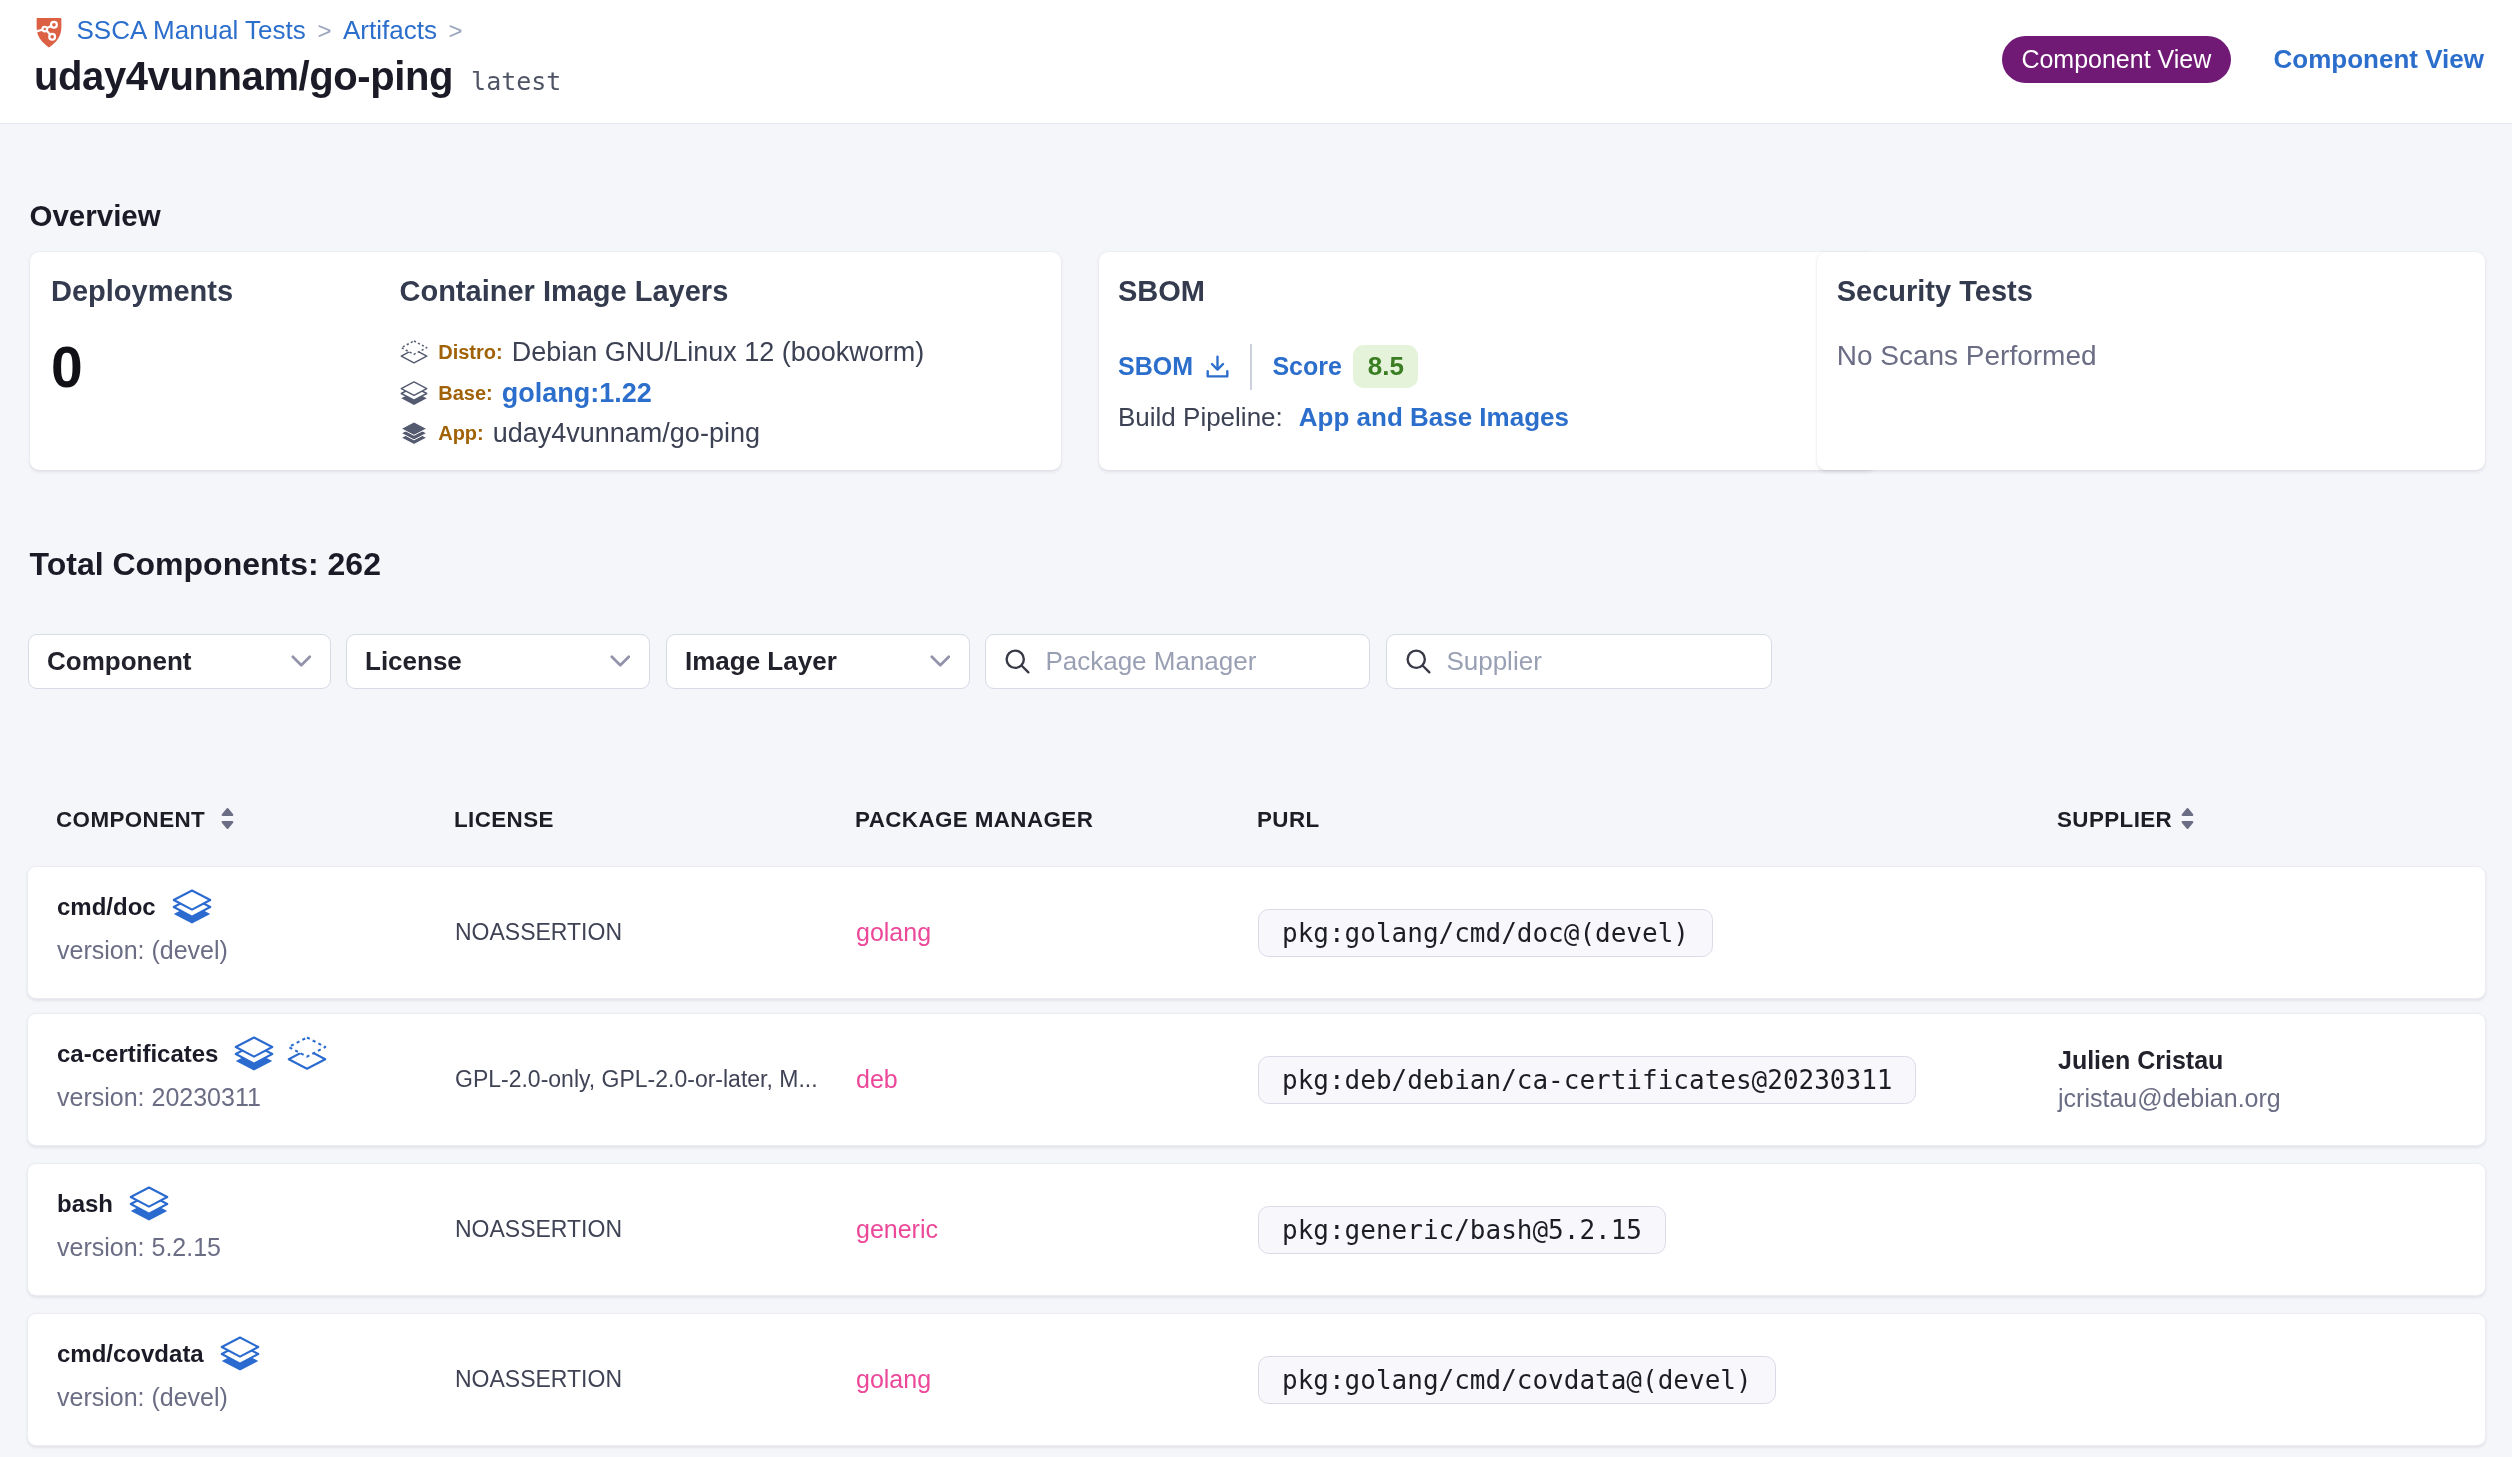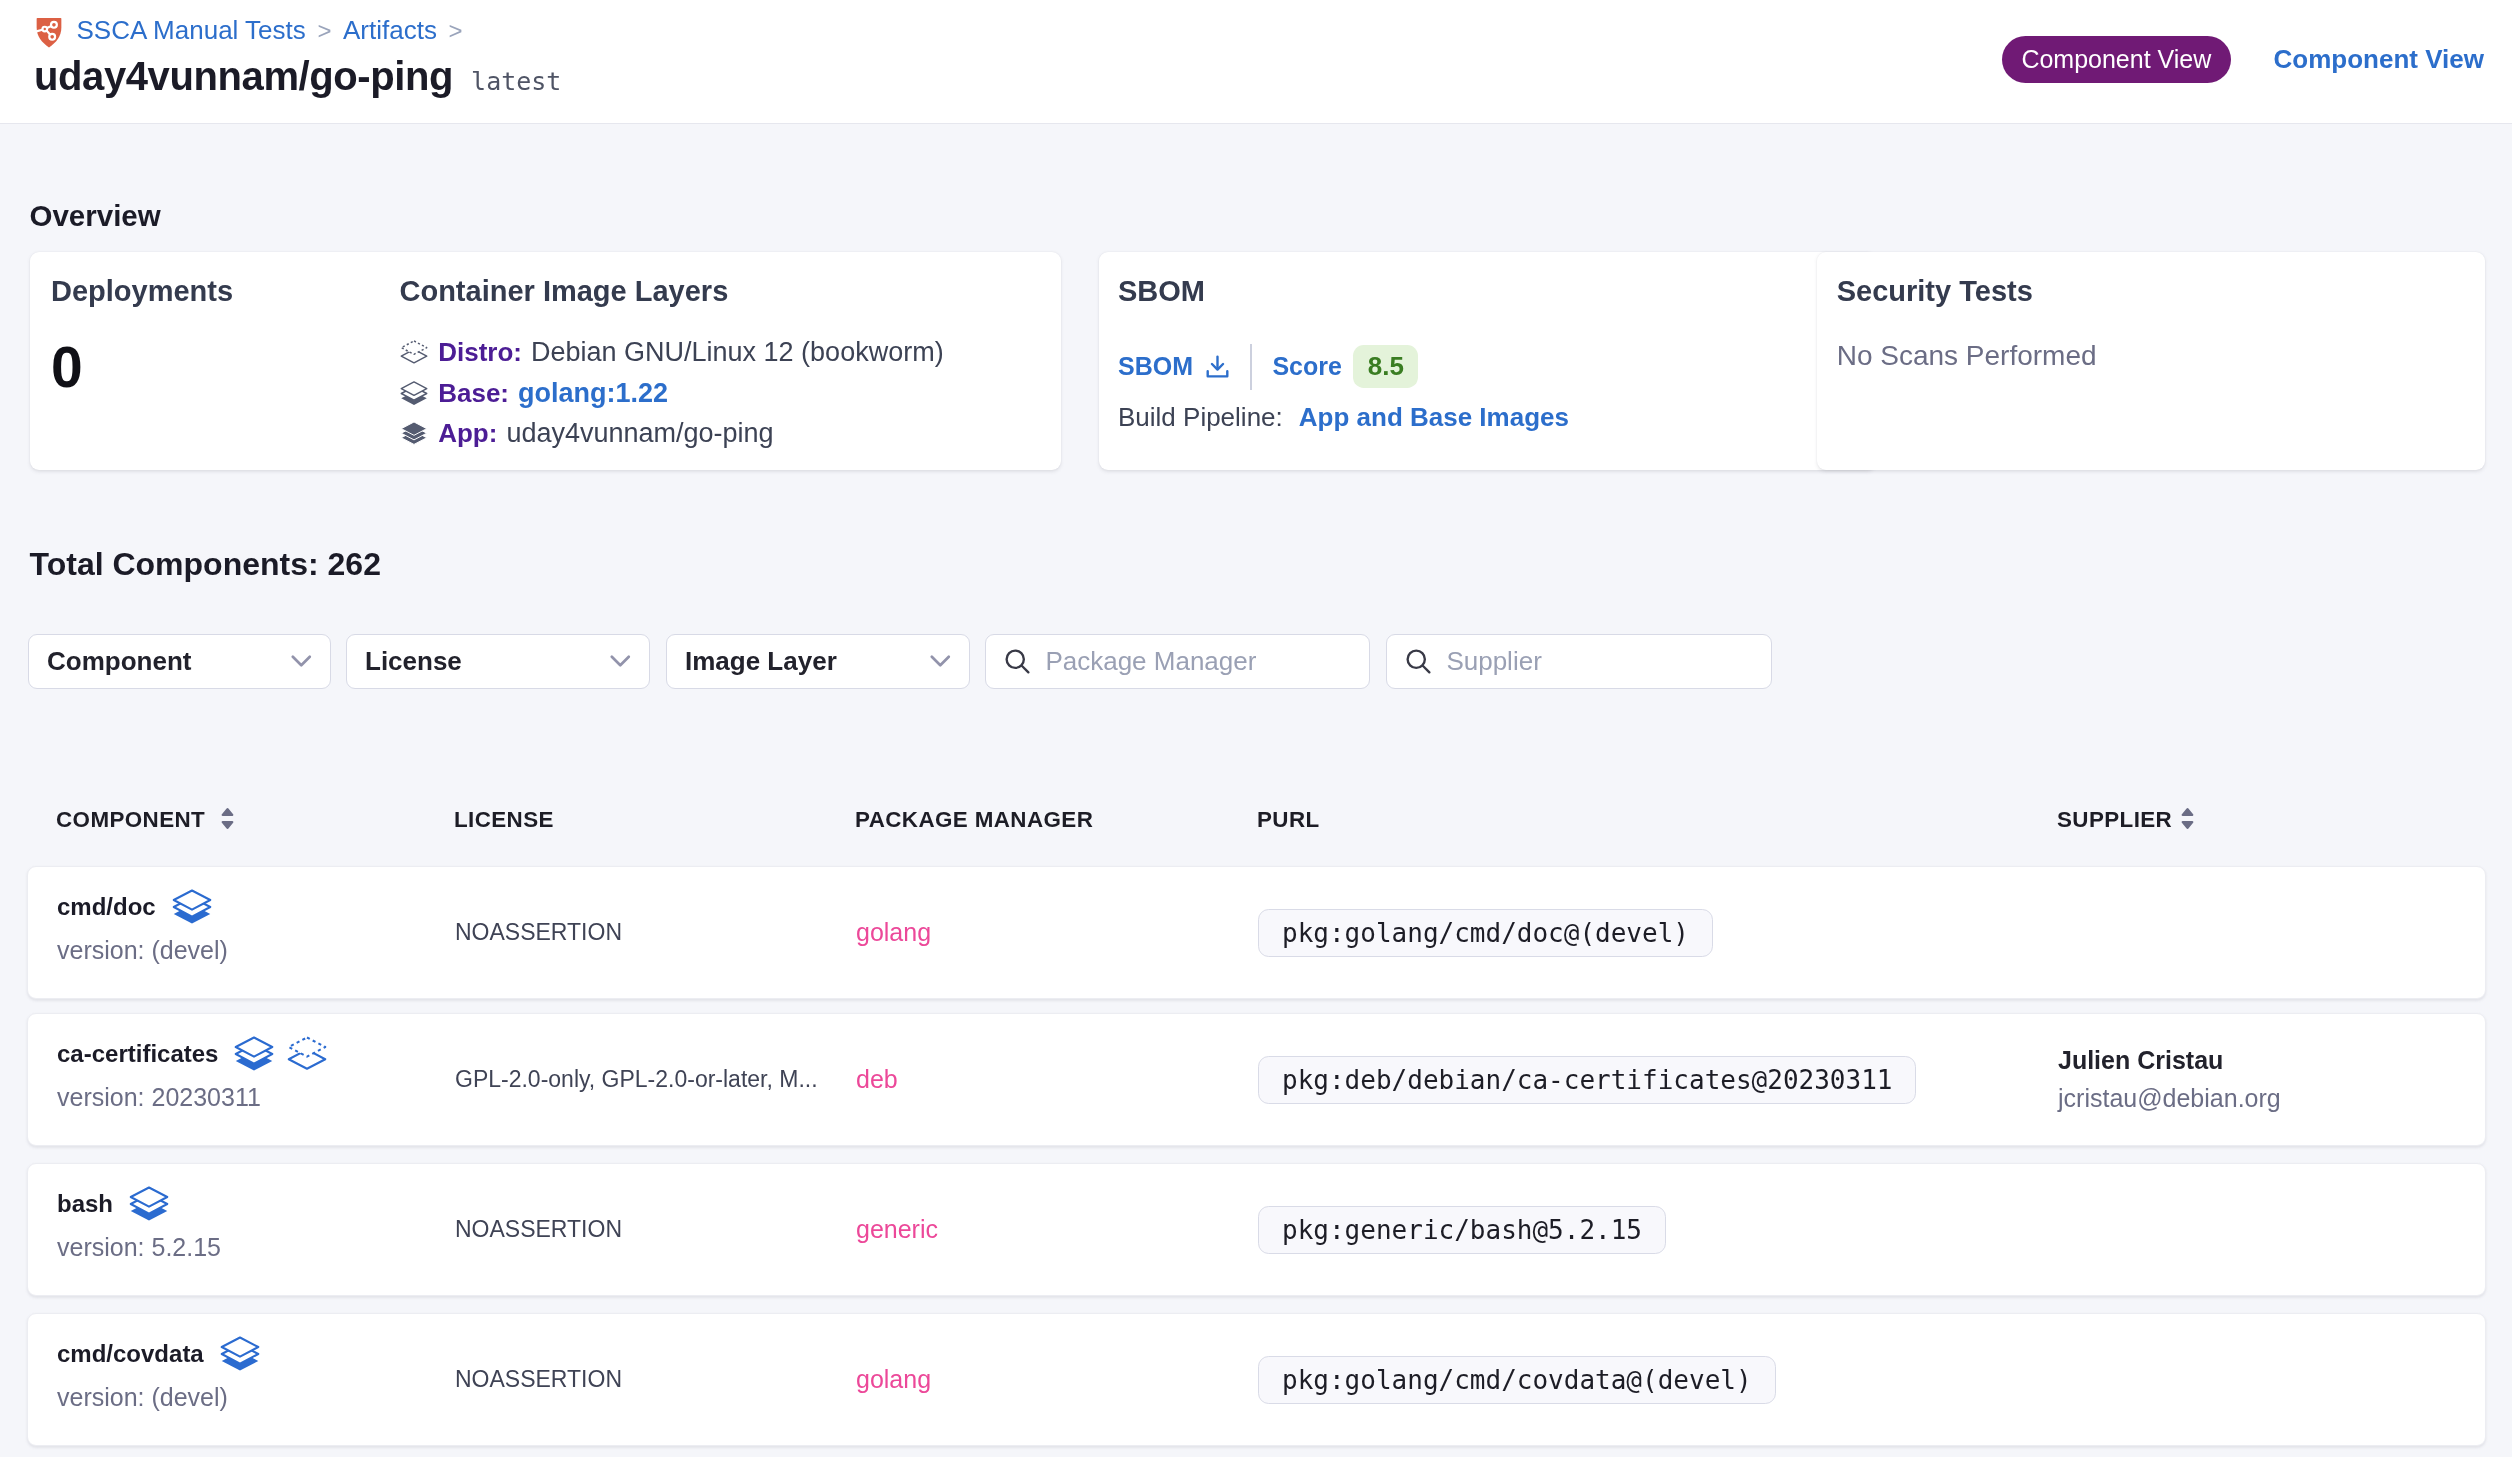--- a/index.html
+++ b/index.html
@@ -43,21 +43,21 @@
   }
   .card1 { left:29.5px; width:1031px; }
   .card2 { left:1099px; width:777px; }
   .card3 { left:1817px; width:668px; }
   .card-h { position:absolute; top:23px; font-size:29px; font-weight:700; color:#343b4e; }
 
   .dep-count { position:absolute; left:21.5px; top:82px; font-size:57px; font-weight:700; color:#101016; }
 
   .layer-row { position:absolute; left:370px; height:39px; display:flex; align-items:center; }
   .layer-row .licon { width:28px; height:27px; margin-right:10.7px; flex:none; }
-  .layer-label { font-size:26px; font-weight:600; color:#4c1d95; margin-right:9px; }
+  .layer-label { font-size:20px; font-weight:600; color:#a16207; margin-right:9px; }
   .layer-value { font-size:27px; color:#3c4254; }
   .layer-link { font-size:27px; color:#2c6ecb; font-weight:600; text-decoration:none; }
 
   .sbom-row { position:absolute; left:19px; top:90px; height:49px; display:flex; align-items:center; }
   .sbom-link { font-size:25px; font-weight:700; color:#2c6ecb; text-decoration:none; }
   .dl-icon { width:23px; height:24px; margin-left:13.4px; }
   .v-div { width:1.8px; height:46px; background:#ccd0de; margin:0 20.6px; }
   .score-label { font-size:25px; font-weight:700; color:#2c6ecb; }
   .score-badge {
     margin-left:11.6px; height:43px; padding:0 14.3px; border-radius:10.7px; background:#e4f3da;

